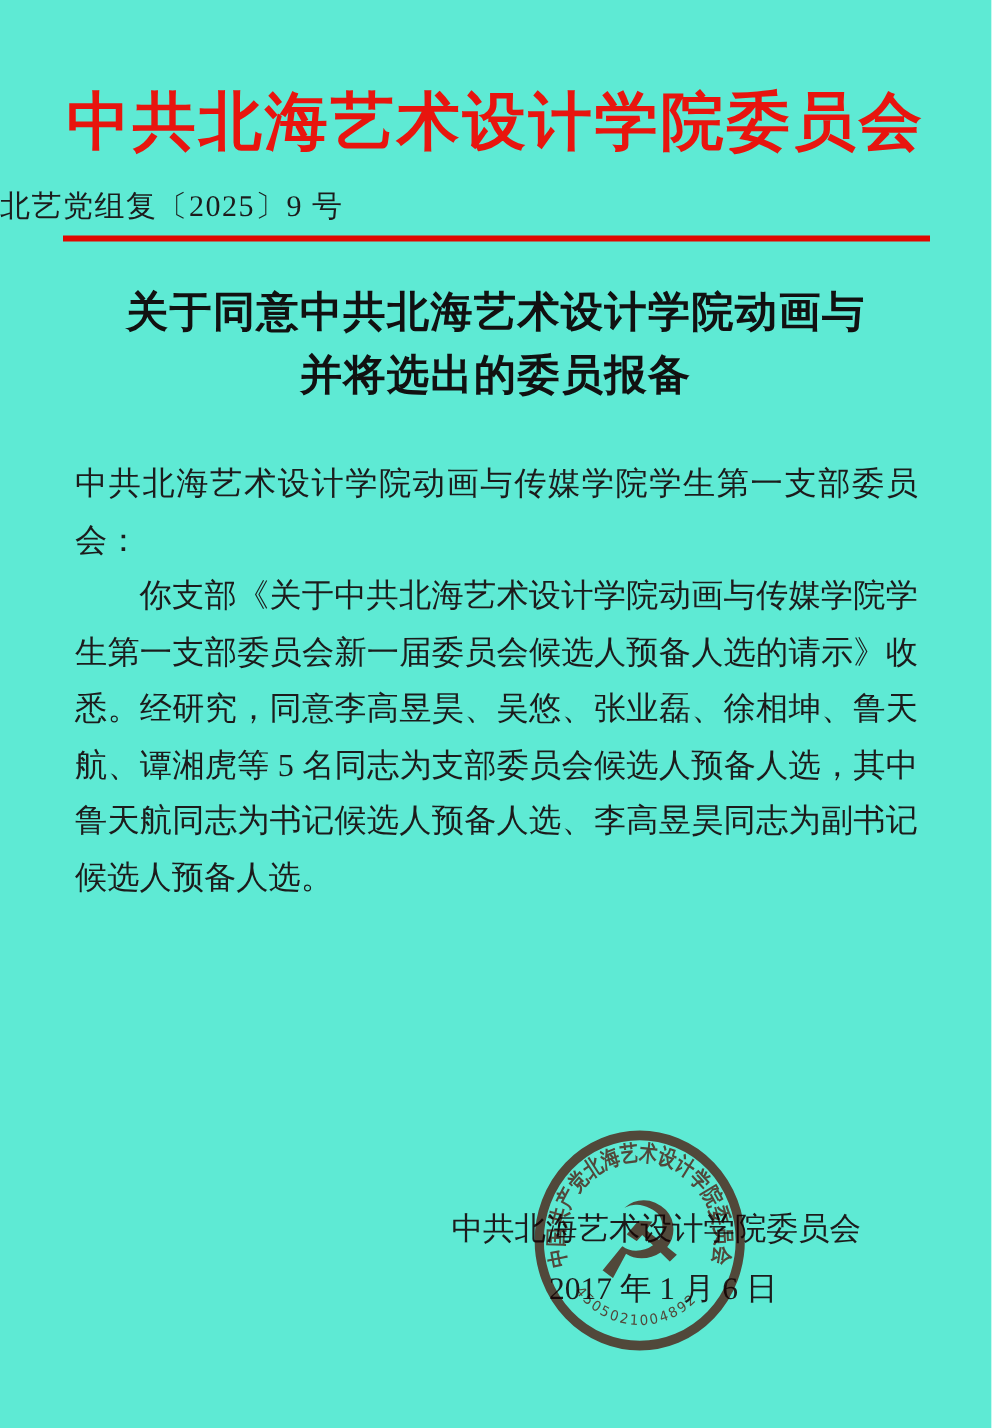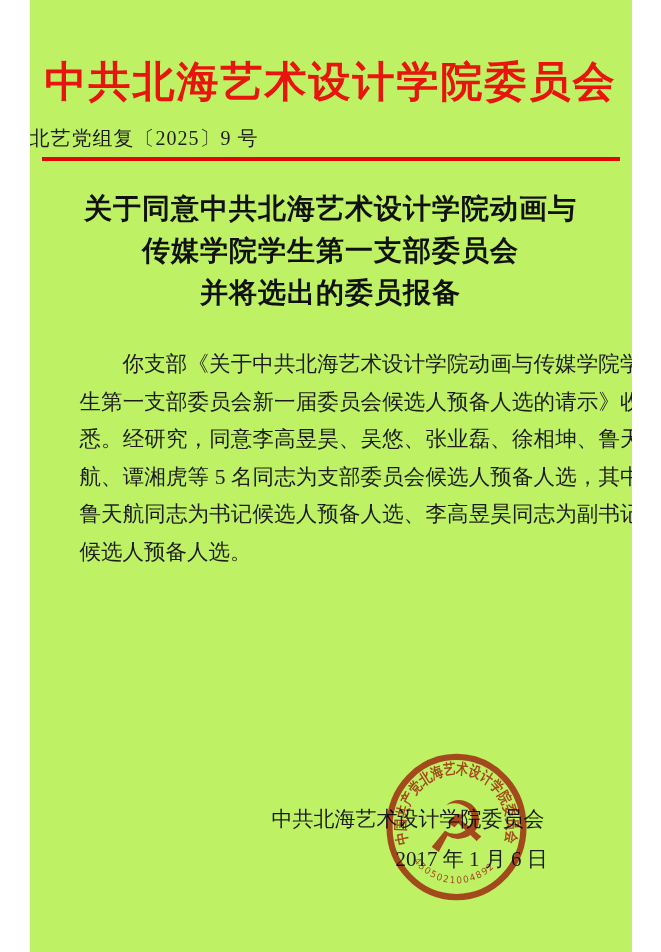--- a/index.html
+++ b/index.html
@@ -1,22 +1,22 @@
 <!DOCTYPE html>
 <html><head>
 <meta charset="utf-8">
 <style>
   * { margin: 0; padding: 0; box-sizing: border-box; }
   html, body { background: #ffffff; }
   .page {
     position: relative;
-    width: 602px;
+    width: 661px;
     height: 952px;
     margin: 0 auto;
-    background: #bef264;
+    background: #5eead4;
     overflow: hidden;
     font-family: "Liberation Serif", "DejaVu Serif", serif;
     color: #1c1c1c;
   }
   .issuer {
     margin-top: 56px;
     text-align: center;
     font-size: 42px;
     line-height: 52px;
     font-weight: bold;
@@ -108,25 +108,25 @@
 <div class="page">
 
   <div class="issuer">中共北海艺术设计学院委员会</div>
 
   <div class="doc-number">北艺党组复〔2025〕9 号</div>
 
   <div class="red-rule"></div>
 
   <h1 class="title">
     <span class="title-line">关于同意中共北海艺术设计学院动画与</span>
-    <span class="title-line">传媒学院学生第一支部委员会</span>
     <span class="title-line">并将选出的委员报备</span>
   </h1>
 
   <div class="body-text">
+    <p class="salutation">中共北海艺术设计学院动画与传媒学院学生第一支部委员会：</p>
     <p class="para">你支部《关于中共北海艺术设计学院动画与传媒学院学生第一支部委员会新一届委员会候选人预备人选的请示》收悉。经研究，同意李高昱昊、吴悠、张业磊、徐相坤、鲁天航、谭湘虎等 5 名同志为支部委员会候选人预备人选，其中鲁天航同志为书记候选人预备人选、李高昱昊同志为副书记候选人预备人选。</p>
   </div>
 
   <div class="signature">中共北海艺术设计学院委员会</div>
 
   <div class="date">2017 年 1 月 6 日</div>
 
   <svg class="seal" width="151" height="158" viewBox="0 0 160 160" preserveAspectRatio="none">
     <defs>
       <path id="arcTop" d="M 29.3 98.5 A 54 54 0 1 1 130.7 98.5" fill="none"></path>

